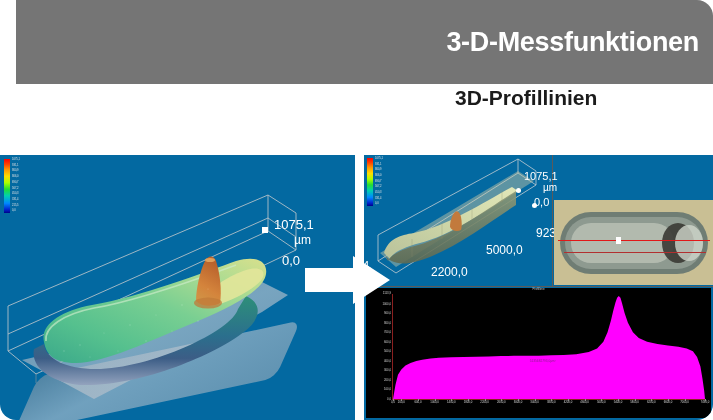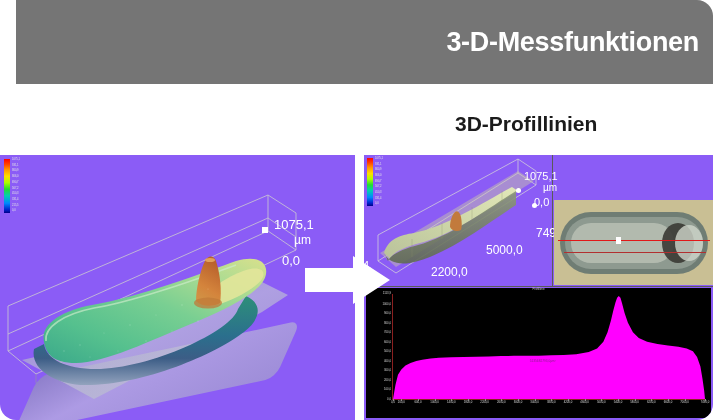--- a/index.html
+++ b/index.html
@@ -12,25 +12,25 @@
   .header{position:absolute;left:16px;top:0;width:713px;height:84px;
           background:#757575;display:flex;align-items:center;justify-content:flex-end;
           box-sizing:border-box;padding-right:30px;padding-left:16px;}
   .header-title{color:#ffffff;font-size:27px;font-weight:bold;letter-spacing:-0.3px;
                 white-space:nowrap;}
 
   
   .subrow{position:absolute;left:0;top:84px;width:713px;height:68px;background:#ffffff;}
   .sub-left{position:absolute;left:118px;top:18px;font-size:21px;color:#3f3f3f;
             font-weight:normal;white-space:nowrap;}
-  .sub-right{position:absolute;left:455px;top:28px;font-size:21px;color:#1b1b1b;
+  .sub-right{position:absolute;left:455px;top:2px;font-size:21px;color:#1b1b1b;
              font-weight:bold;white-space:nowrap;}
 
   
-  .panel{position:absolute;background:#8b5cf6;overflow:hidden;}
+  .panel{position:absolute;background:#0369a1;overflow:hidden;}
   #panel-left{left:0px;top:155px;width:355px;height:265px;}
   #panel-right{left:364px;top:155px;width:349px;height:265px;}
 
   
   .cscale{position:absolute;display:flex;}
   .cscale .bar{width:6px;height:100%;
     background:linear-gradient(to bottom,#ff0000 0%,#ff4400 10%,#ff9900 20%,#ffdd00 32%,
       #aaff00 44%,#22dd33 56%,#00d0b0 68%,#0088ff 82%,#0022cc 94%,#000088 100%);}
   .cscale .ticks{display:flex;flex-direction:column;justify-content:space-between;
     padding-left:2px;}
@@ -269,21 +269,21 @@
         </g>
       </svg>
 
       <div class="marker" style="left:150px;top:31px;width:5px;height:5px;border-radius:50%;"></div>
       <div class="marker" style="left:166px;top:46px;width:5px;height:5px;border-radius:50%;"></div>
     </div>
 
     <div class="lbl" style="left:160px;top:15px;font-size:11px;">1075,1</div>
     <div class="lbl" style="left:179px;top:27px;font-size:10px;">µm</div>
     <div class="lbl" style="left:170px;top:41px;font-size:11px;">0,0</div>
-    <div class="lbl" style="left:172px;top:71px;font-size:12px;">749</div>
+    <div class="lbl" style="left:172px;top:71px;font-size:12px;">923</div>
     <div class="lbl" style="left:122px;top:88px;font-size:12px;">5000,0</div>
     <div class="lbl" style="left:67px;top:110px;font-size:12px;">2200,0</div>
     <div class="lbl" style="left:-1px;top:104px;font-size:11px;">4,</div>
 
     <div id="photo">
       <div class="photo-cap" style="left:6px;top:12px;width:148px;height:62px;"></div>
       <div class="photo-inner" style="left:11px;top:17px;width:138px;height:52px;"></div>
       <div class="photo-core" style="left:17px;top:23px;width:103px;height:40px;opacity:.85;"></div>
       <div class="photo-bulb" style="left:108px;top:23px;width:32px;height:40px;opacity:.9;"></div>
       <div class="photo-bulb2" style="left:121px;top:25px;width:28px;height:36px;opacity:.8;"></div>

